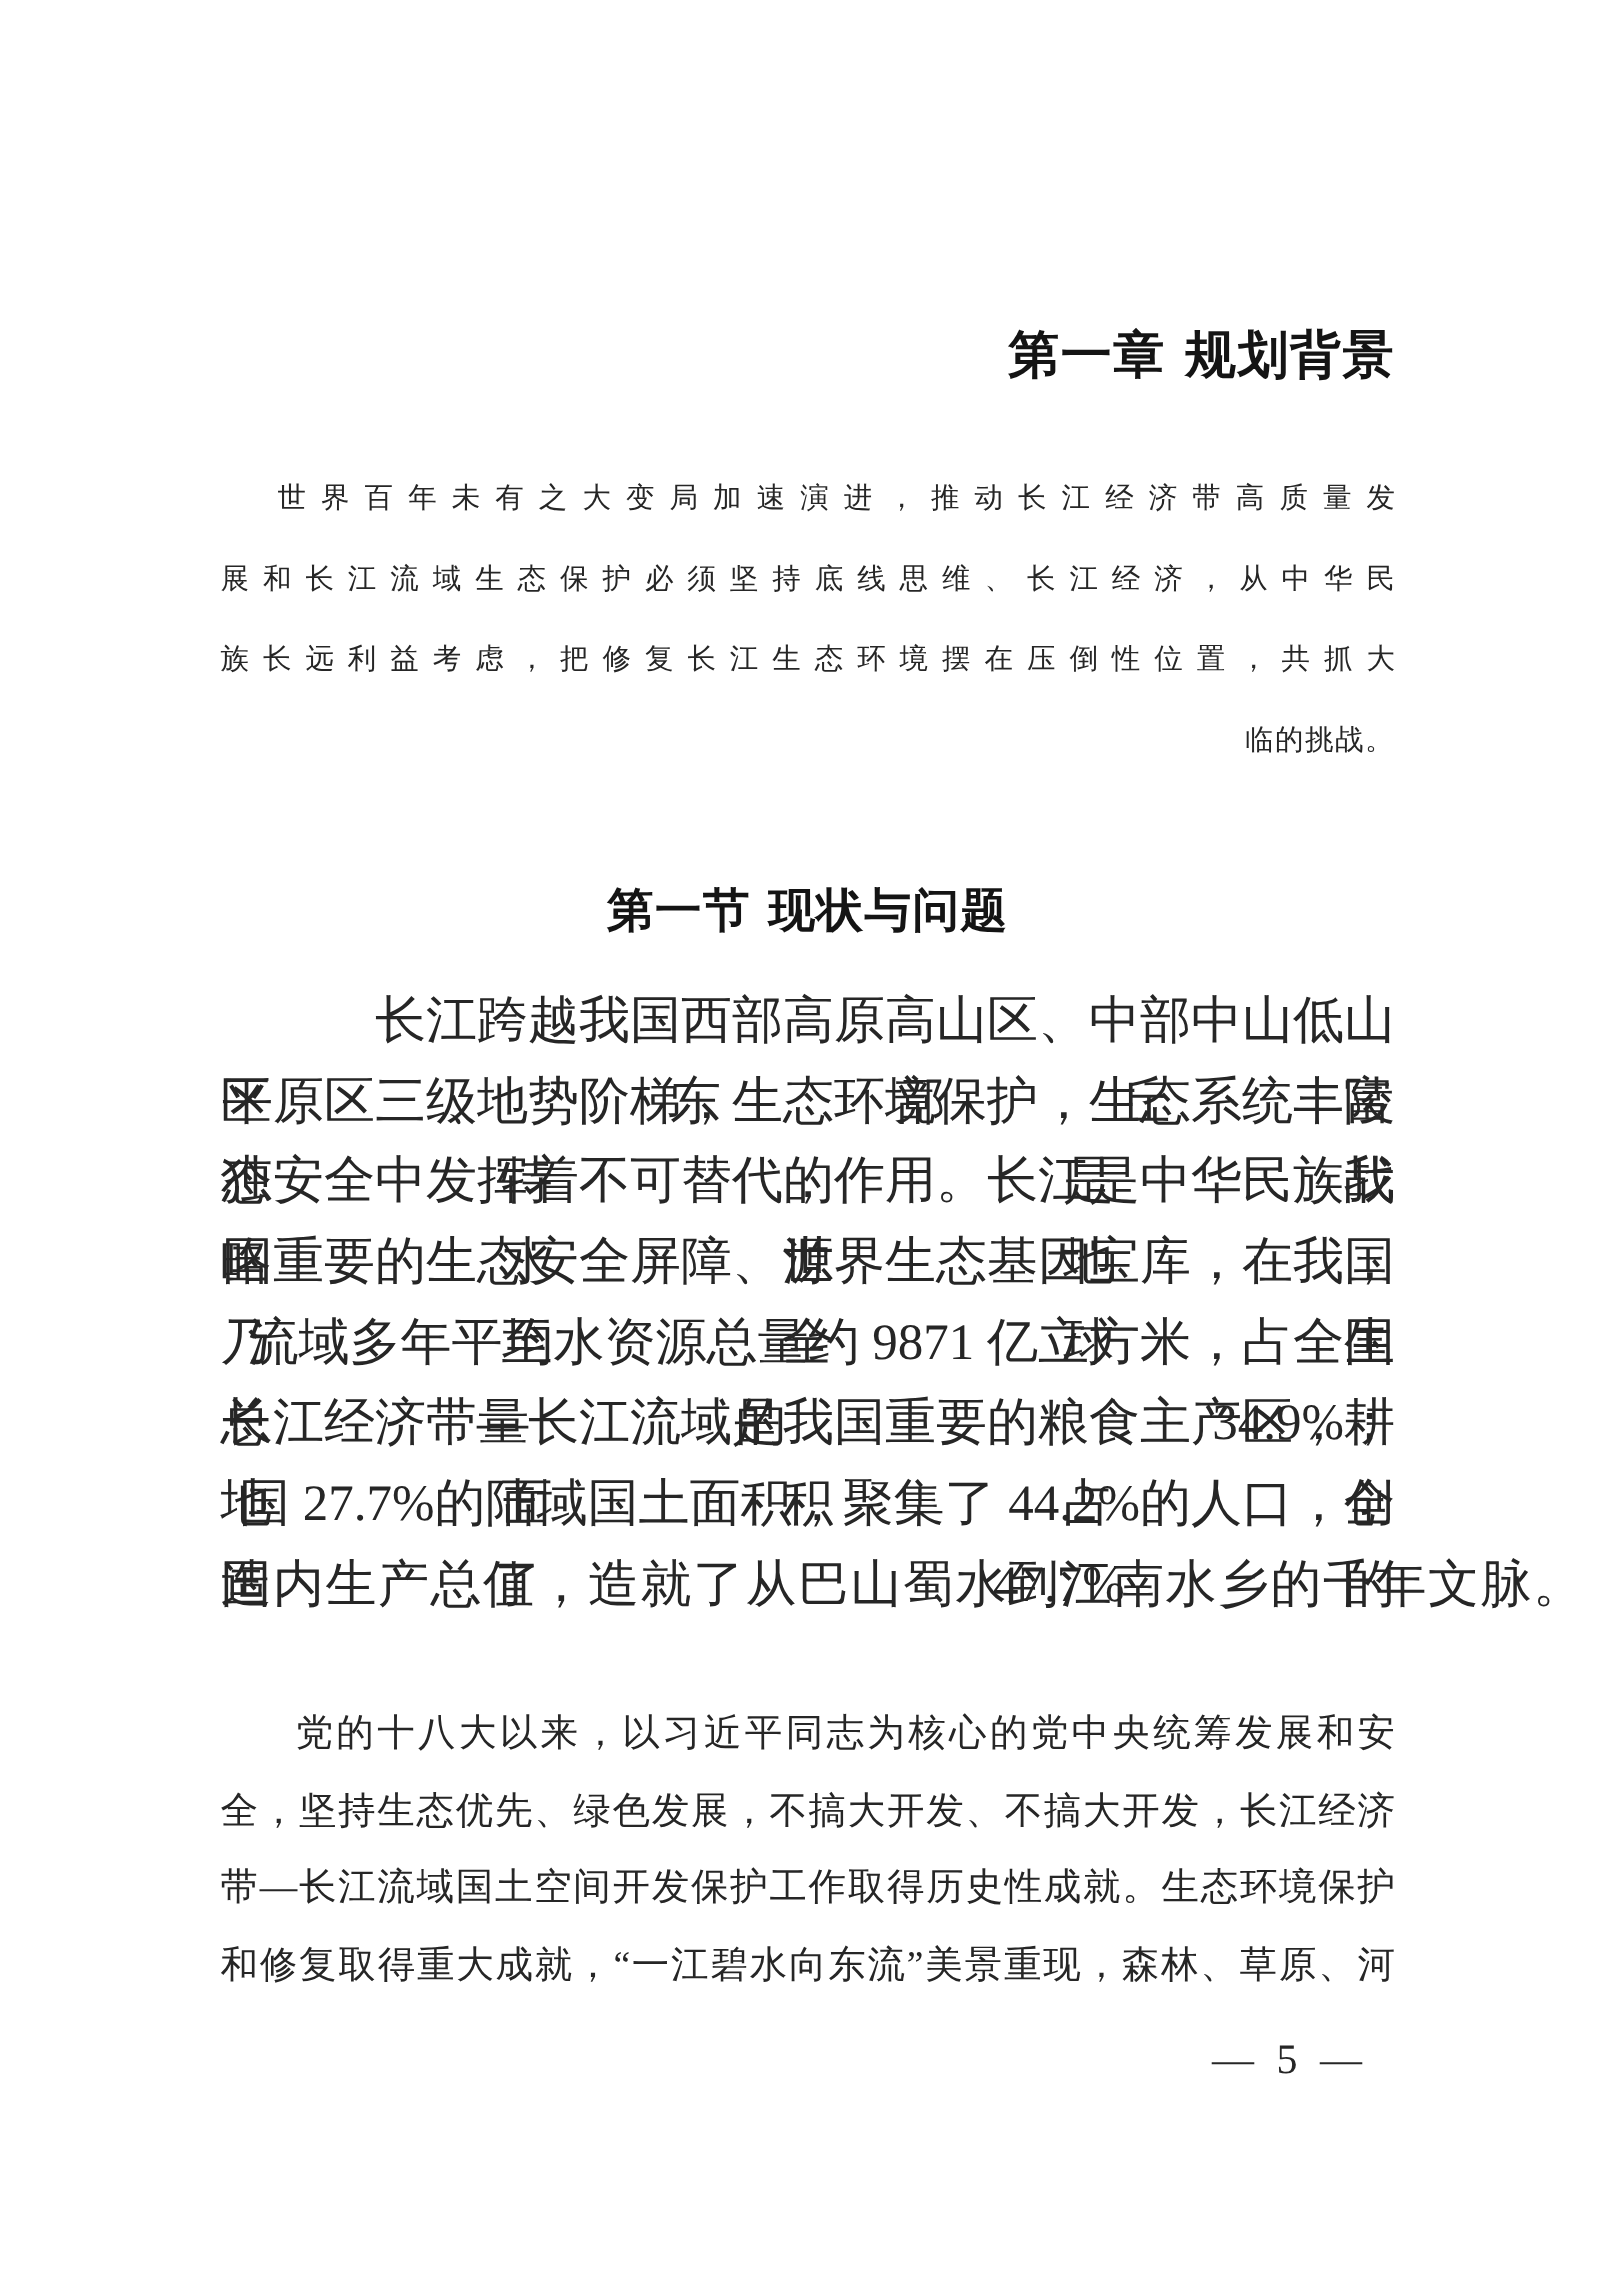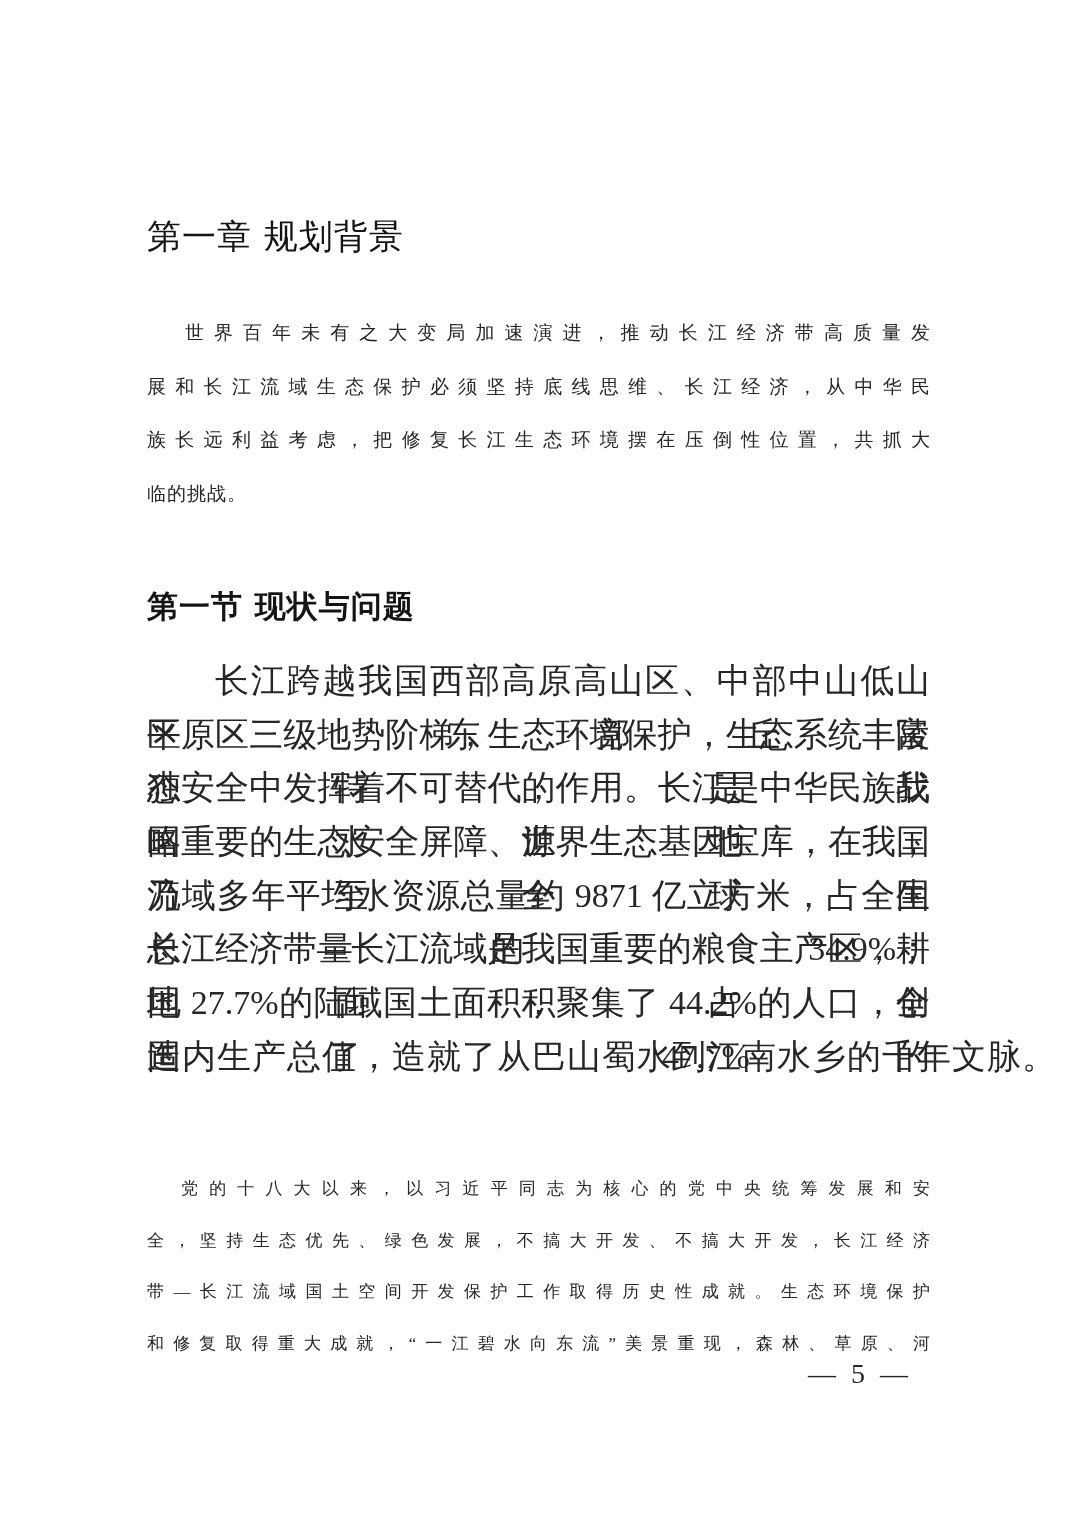--- a/index.html
+++ b/index.html
@@ -11,51 +11,52 @@
     margin: 0 auto;
     background: #ffffff;
     overflow: hidden;
     color: #222222;
   }
   .chapter-title {
     position: absolute;
     top: 214px;
     left: 147px;
     width: 783px;
-    text-align: left;
+    text-align: right;
     font-family: "DejaVu Sans", "Liberation Sans", sans-serif;
-    font-weight: 400;
+    font-weight: 700;
     font-size: 34px;
     color: #141414;
     letter-spacing: 1px;
     white-space: nowrap;
   }
   .section-title {
     position: absolute;
     top: 586px;
     left: 147px;
     width: 783px;
+    text-align: center;
     font-family: "DejaVu Sans", "Liberation Sans", sans-serif;
     font-weight: 700;
     font-size: 31px;
     color: #141414;
     letter-spacing: 1px;
     white-space: nowrap;
   }
   .para {
     position: absolute;
     left: 147px;
     width: 783px;
     font-family: "Liberation Serif", "DejaVu Serif", serif;
     color: #262626;
   }
   #para1 { top: 306px; font-size: 19px; }
   #para2 { top: 654px; font-size: 34px; }
-  #para3 { top: 1163px; font-size: 17px; }
-  #para1 .line, #para2 .line { line-height: 53.7px; height: 53.7px; }
+  #para3 { top: 1130px; font-size: 25px; }
+  #para1 .line, #para2 .line { line-height: 53.7px; height: 53.7px; text-align: right; }
   #para3 .line { line-height: 51.6px; height: 51.6px; }
   .line { white-space: nowrap; letter-spacing: 1px; }
   .line.j {
     white-space: normal;
     text-align: justify;
     text-align-last: justify;
     letter-spacing: 0;
   }
   .line.first { text-indent: 2em; }
   .page-footer {

